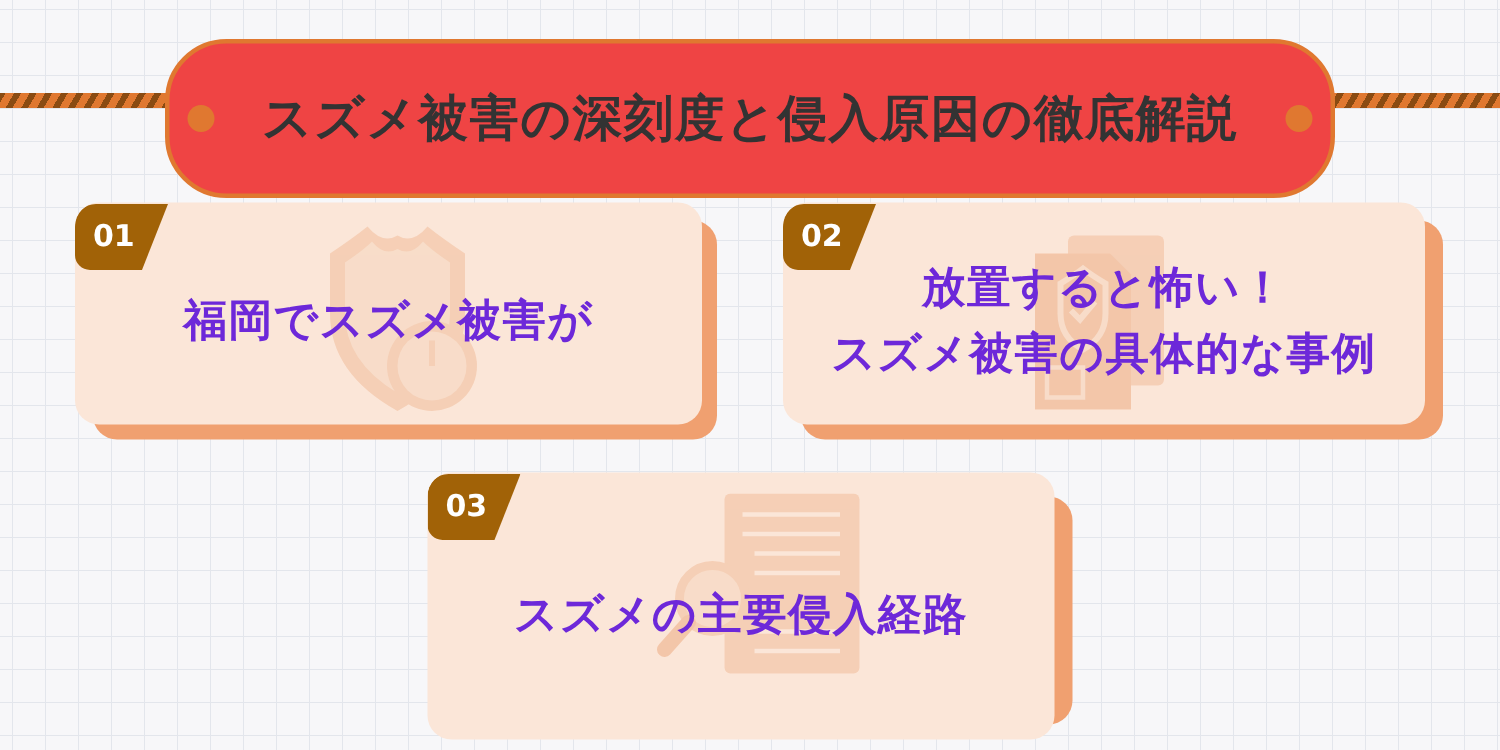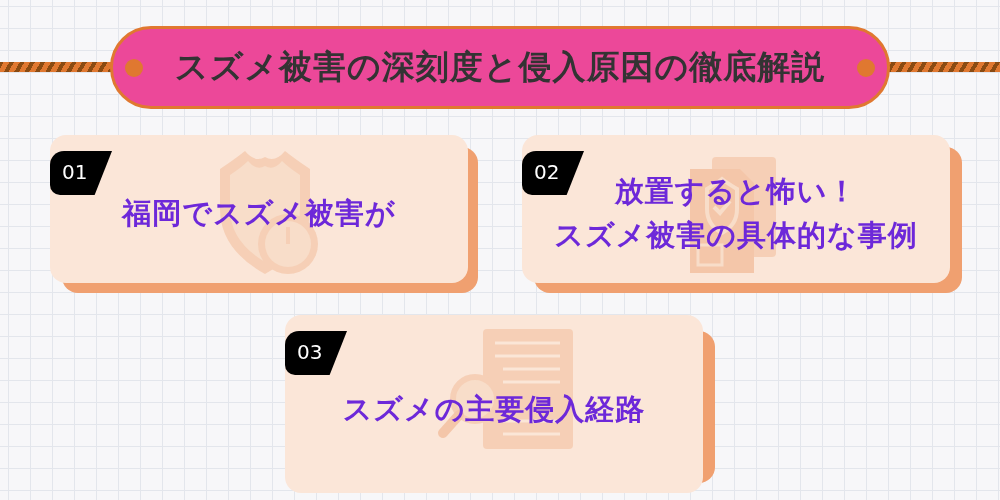--- a/index.html
+++ b/index.html
@@ -22,22 +22,22 @@
       -60deg,
       #e07830 0px, #e07830 5px,
       #8a4b12 5px, #8a4b12 9px
     );
   }
   .rope.left { left: 0; width: 118px; }
   .rope.right { left: 880px; width: 120px; }
   .title-pill {
     position: absolute;
     left: 110px; top: 26px;
-    width: 780px; height: 83px;
-    background: #ec4899;
+    width: 780px; height: 106px;
+    background: #ef4444;
     border: 3px solid #e07830;
     border-radius: 41px;
     display: flex; align-items: center; justify-content: center;
   }
   .title-dot {
     position: absolute; top: 50%;
     width: 18px; height: 18px; margin-top: -9px;
     border-radius: 50%;
     background: #e07830;
   }
@@ -56,27 +56,27 @@
     border-radius: 16px;
   }
   .card .face {
     position: absolute; left: 0; top: 0;
     background: #fbe6d8;
     border-radius: 16px;
     display: flex; flex-direction: column; align-items: center; justify-content: center;
     overflow: hidden;
   }
   .badge {
-    position: absolute; left: 0; top: 16px;
+    position: absolute; left: 0; top: 1px;
     height: 44px; width: 62px;
-    background: #000000;
+    background: #a16207;
     border-top-left-radius: 14px;
     clip-path: polygon(0 0, 100% 0, 72% 100%, 0 100%);
     border-bottom-left-radius: 10px;
-    color: #fff; font-weight: normal; font-size: 20px;
+    color: #fff; font-weight: bold; font-size: 20px;
     padding: 9px 0 0 12px;
     z-index: 3;
   }
   .bg-icon {
     position: absolute; z-index: 1; opacity: 0.9;
   }
   .card-line {
     position: relative; z-index: 2;
     font-size: 29px; font-weight: bold; color: #6d28d9;
     line-height: 44px; letter-spacing: 1px;

